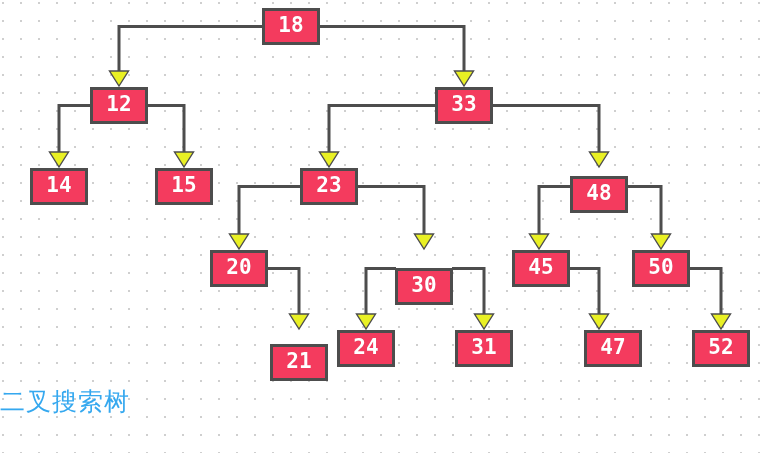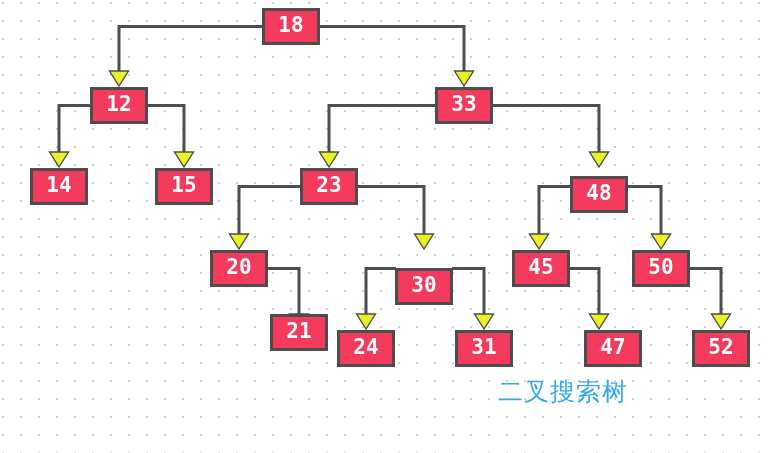--- a/index.html
+++ b/index.html
@@ -45,23 +45,23 @@
     z-index: 5;
     text-shadow: 0 0 1px rgba(0,0,0,0.12);
   }
   .node-label {
     display: block;
     transform: translateY(-1px);
   }
   #caption {
     position: absolute;
     left: 0;
-    top: 375px;
+    top: 385px;
     width: 628px;
-    text-align: right;
+    text-align: left;
     color: #35a8ef;
     font-family: "DejaVu Sans", "Liberation Sans", sans-serif;
     font-size: 25px;
     font-weight: 400;
     letter-spacing: 1px;
     z-index: 6;
   }
 </style>
 </head>
 <body>
@@ -128,21 +128,21 @@
       </div>
       <div class="node" style="left: 395px; top: 250px; margin-top: 18px;">
         <span class="node-label">30</span>
       </div>
       <div class="node" style="left: 480px; top: 250px; margin-left: 32px;">
         <span class="node-label">45</span>
       </div>
       <div class="node" style="left: 632px; top: 250px;">
         <span class="node-label">50</span>
       </div>
-      <div class="node" style="left: 270px; top: 314px;">
+      <div class="node" style="left: 270px; top: 344px;">
         <span class="node-label">21</span>
       </div>
       <div class="node" style="left: 337px; top: 330px;">
         <span class="node-label">24</span>
       </div>
       <div class="node" style="left: 455px; top: 330px;">
         <span class="node-label">31</span>
       </div>
       <div class="node" style="left: 584px; top: 330px;">
         <span class="node-label">47</span>

